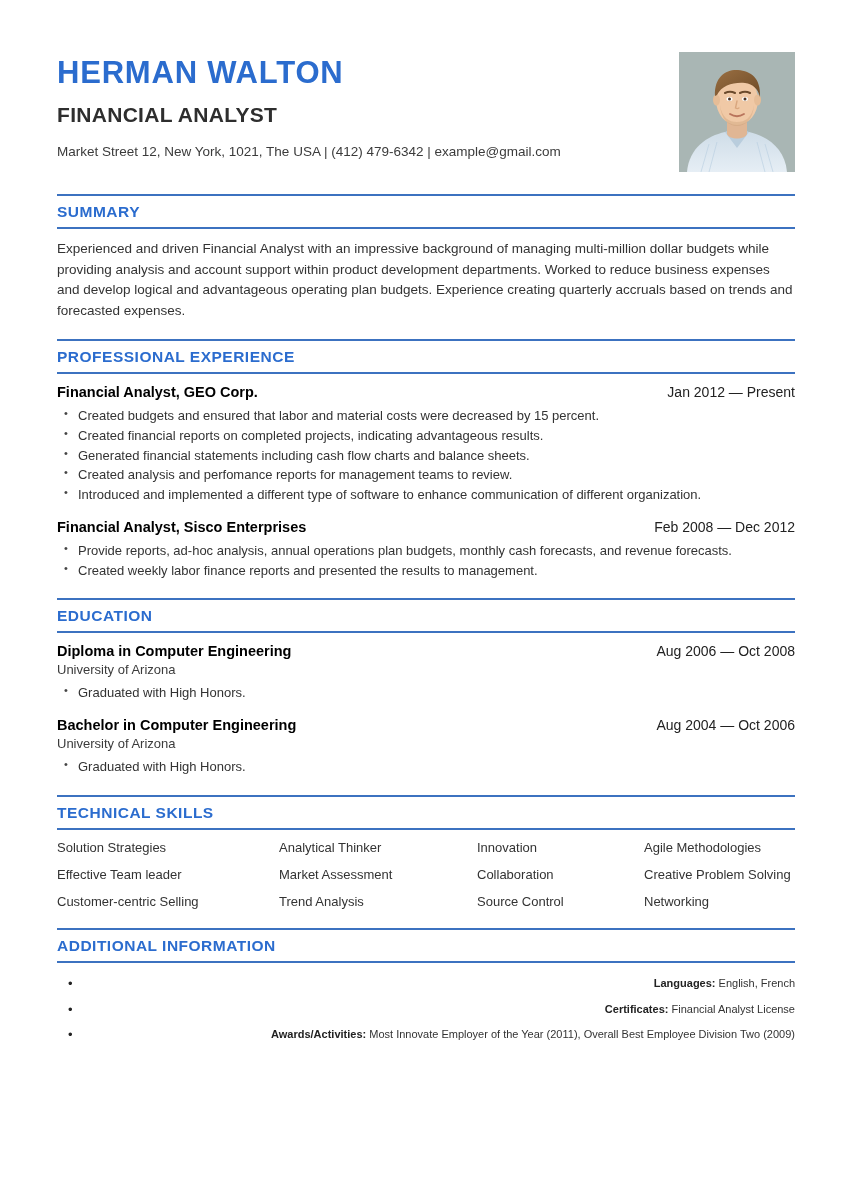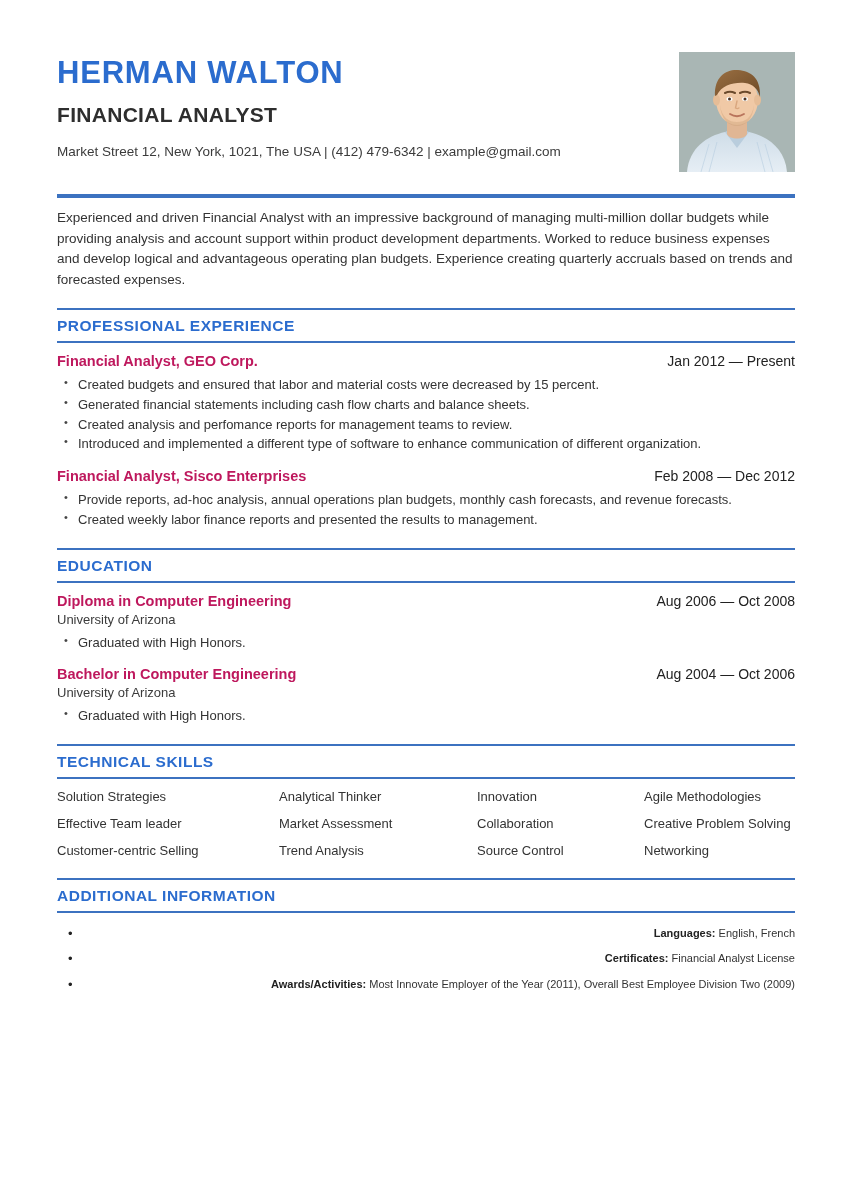--- a/index.html
+++ b/index.html
@@ -98,21 +98,21 @@
   .entry { margin-bottom: 4px; }
   .entry + .entry { margin-top: 14px; }
   .entry-head {
     display: flex;
     justify-content: space-between;
     align-items: baseline;
   }
   .entry-title {
     font-size: 14.5px;
     font-weight: bold;
-    color: #be185d;
+    color: #000000;
   }
   .entry-date {
     font-size: 14px;
     font-weight: normal;
     color: #222222;
     white-space: nowrap;
     text-align: right;
   }
   .entry-sub {
     font-size: 13px;
@@ -239,39 +239,41 @@
           <line x1="30" y1="120" x2="38" y2="90"></line>
           <line x1="86" y1="92" x2="94" y2="120"></line>
           <line x1="78" y1="90" x2="86" y2="120"></line>
         </g>
       </svg>
     </div>
   </div>
 
   <div class="section">
     <div class="section-rule"></div>
+    <div class="section-title">SUMMARY</div>
     <div class="section-rule"></div>
     <div class="section-body">
       <p class="summary-text" style="margin:0;">Experienced and driven Financial Analyst with an impressive background of managing multi-million dollar budgets while providing analysis and account support within product development departments. Worked to reduce business expenses and develop logical and advantageous operating plan budgets. Experience creating quarterly accruals based on trends and forecasted expenses.</p>
     </div>
   </div>
 
   <div class="section">
     <div class="section-rule"></div>
     <div class="section-title">PROFESSIONAL EXPERIENCE</div>
     <div class="section-rule"></div>
     <div class="section-body">
 
       <div class="entry">
         <div class="entry-head">
           <div class="entry-title">Financial Analyst, GEO Corp.</div>
           <div class="entry-date">Jan 2012 — Present</div>
         </div>
         <ul class="bullets">
           <li>Created budgets and ensured that labor and material costs were decreased by 15 percent.</li>
+          <li>Created financial reports on completed projects, indicating advantageous results.</li>
           <li>Generated financial statements including cash flow charts and balance sheets.</li>
           <li>Created analysis and perfomance reports for management teams to review.</li>
           <li>Introduced and implemented a different type of software to enhance communication of different organization.</li>
         </ul>
       </div>
 
       <div class="entry">
         <div class="entry-head">
           <div class="entry-title">Financial Analyst, Sisco Enterprises</div>
           <div class="entry-date">Feb 2008 — Dec 2012</div>

